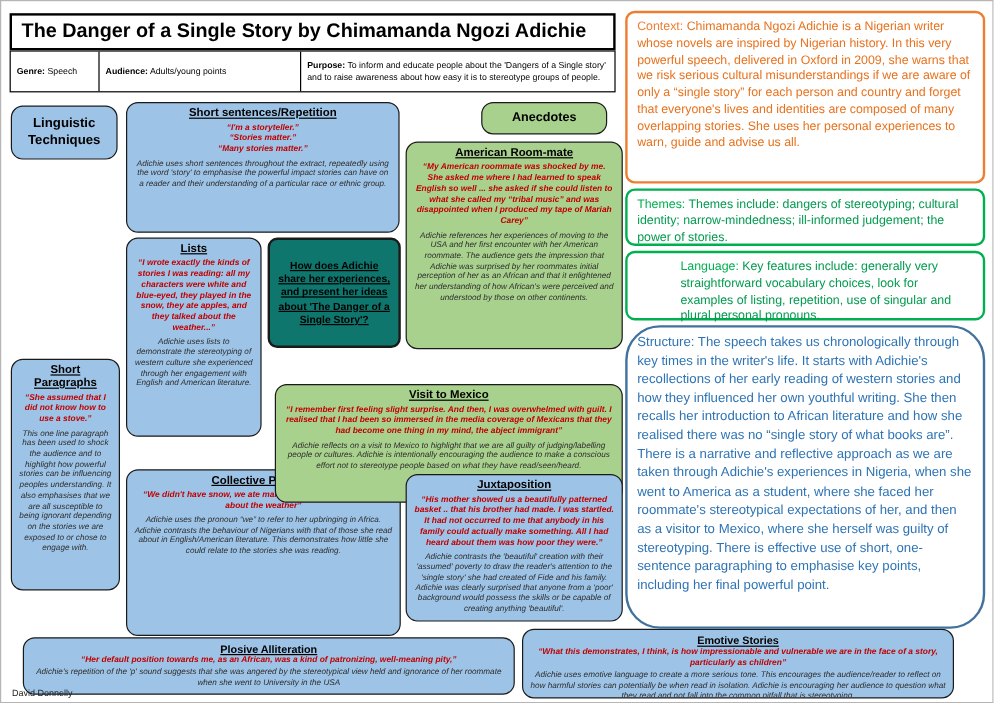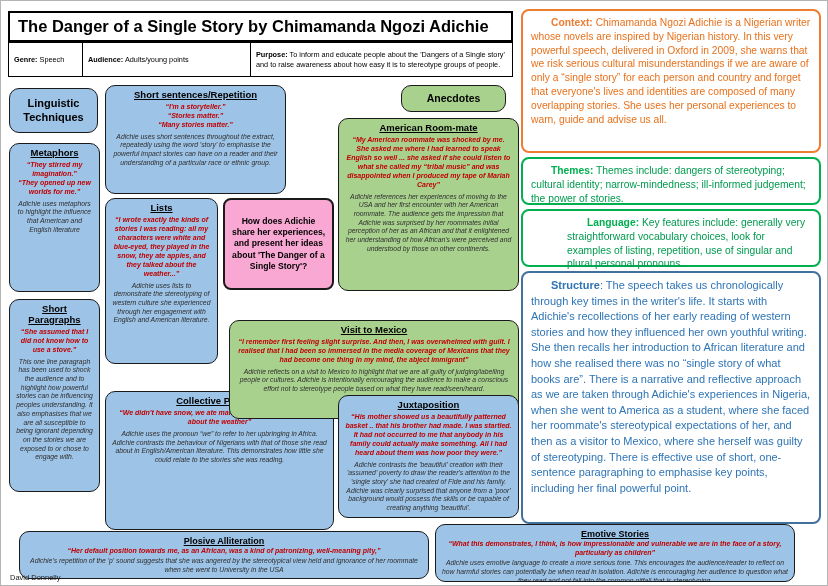--- a/index.html
+++ b/index.html
@@ -9,31 +9,31 @@
 
   .titlebox { border:2px solid #000; background:#fff; display:flex; align-items:center; padding:0 8px; font-weight:bold; font-size:16.5px; color:#000; }
   .metarow { display:flex; border:1.5px solid #000; background:#fff; align-items:stretch; }
   .metacell { padding:3px 5px; font-size:7.3px; line-height:1.3; display:flex; flex-direction:column; justify-content:center; }
   .metacell + .metacell { border-left:1.5px solid #000; }
   .metacell b { font-weight:bold; }
 
   .panel { border:1.5px solid #1a1a1a; border-radius:10px; padding:4px 6px; text-align:center; overflow:hidden; }
   .panel.blue { background:#9dc3e6; }
   .panel.green { background:#a9d18e; }
-  .panel.orange { background:#f9a8d4; border-width:2.5px; border-radius:8px; }
+  .panel.orange { background:#0f766e; border-width:2.5px; border-radius:8px;text-decoration:underline; }
 
   .p-head { font-weight:bold; text-decoration:underline; font-size:9.5px; line-height:1.15; margin-bottom:2px; color:#000; }
   .p-quote { color:#c00000; font-weight:bold; font-style:italic; font-size:7px; line-height:1.28; white-space:pre-line; margin-bottom:3px; }
   .p-analysis { font-style:italic; font-size:6.8px; line-height:1.28; color:#2d2d2d; }
 
   .cat-label { font-weight:bold; font-size:11px; line-height:1.25; white-space:pre-line; display:flex; align-items:center; justify-content:center; height:100%; color:#000; }
   .question { font-weight:bold; font-size:8.6px; line-height:1.3; display:flex; align-items:center; justify-content:center; height:100%; color:#000; }
 
   .side { background:#fff; border-radius:8px; padding:5px 8px; font-size:10.3px; line-height:1.34; text-align:left; }
-  .side b { font-weight:bold;margin-left:20px; }
+  .side b { font-weight:normal; }
   #ctx { border:2.5px solid #ed7d31; color:#e8711c; }
   #ctx b { color:#ed7d31; }
   #thm { border:2.5px solid #00b050; color:#009a4e; }
   #thm b { color:#00b050; }
   #lng { border:2.5px solid #00b050; color:#009a4e;padding-left:44px; }
   #lng b { color:#00b050; }
   #str { border:2.5px solid #41719c; color:#2e74b5; font-size:11px; line-height:1.42; }
   #str b { color:#2e74b5; }
 
   .footer { font-size:7.5px; color:#1a1a1a; z-index:5; }
@@ -55,34 +55,28 @@
     <div class="metacell" style="flex:1;">
       <span><b>Purpose:</b> <span>To inform and educate people about the 'Dangers of a Single story' and to raise awareness about how easy it is to stereotype groups of people.</span></span>
     </div>
   </div>
 
   <div class="abs panel blue" style="left:8px; top:87px; width:89px; height:45px;">
     <div class="cat-label">Linguistic
 Techniques</div>
   </div>
 
-  <div class="abs panel blue" style="left:8px; top:142px; width:91px; height:149px;">
-    <div class="p-head">Metaphors</div>
-    <div class="p-quote">“They stirred my imagination.”
-“They opened up new worlds for me.”</div>
-    <div class="p-analysis">Adichie uses metaphors to highlight the influence that American and English literature</div>
-  </div>
 
   <div class="abs panel blue" style="left:8px; top:298px; width:91px; height:193px;">
     <div class="p-head">Short Paragraphs</div>
     <div class="p-quote">“She assumed that I did not know how to use a stove.”</div>
     <div class="p-analysis">This one line paragraph has been used to shock the audience and to highlight how powerful stories can be influencing peoples understanding. It also emphasises that we are all susceptible to being ignorant depending on the stories we are exposed to or chose to engage with.</div>
   </div>
 
-  <div class="abs panel blue" style="left:104px; top:84px; width:181px; height:109px;">
+  <div class="abs panel blue" style="left:104px; top:84px; width:228px; height:109px;">
     <div class="p-head">Short sentences/Repetition</div>
     <div class="p-quote">“I'm a storyteller.”
 “Stories matter.”
 “Many stories matter.”</div>
     <div class="p-analysis">Adichie uses short sentences throughout the extract, repeatedly using the word 'story' to emphasise the powerful impact stories can have on a reader and their understanding of a particular race or ethnic group.</div>
   </div>
 
   <div class="abs panel blue" style="left:104px; top:197px; width:113px; height:166px;">
     <div class="p-head">Lists</div>
     <div class="p-quote">“I wrote exactly the kinds of stories I was reading: all my characters were white and blue-eyed, they played in the snow, they ate apples, and they talked about the weather...”</div>
@@ -138,19 +132,19 @@
   </div>
 
   <div class="abs side" id="thm" style="left:520px; top:156px; width:300px; height:48px;">
     <b>Themes:</b><span> Themes include: dangers of stereotyping; cultural identity; narrow-mindedness; ill-informed judgement; the power of stories.</span>
   </div>
 
   <div class="abs side" id="lng" style="left:520px; top:208px; width:300px; height:58px;">
     <b>Language:</b><span> Key features include: generally very straightforward vocabulary choices, look for examples of listing, repetition, use of singular and plural personal pronouns.</span>
   </div>
 
-  <div class="abs side" id="str" style="left:520px; top:270px; width:300px; height:253px;">
+  <div class="abs side" id="str" style="left:520px; top:270px; width:300px; height:253px;border-radius:29px;">
     <b>Structure</b><span>: The speech takes us chronologically through key times in the writer's life. It starts with Adichie's recollections of her early reading of western stories and how they influenced her own youthful writing. She then recalls her introduction to African literature and how she realised there was no “single story of what books are”. There is a narrative and reflective approach as we are taken through Adichie's experiences in Nigeria, when she went to America as a student, where she faced her roommate's stereotypical expectations of her, and then as a visitor to Mexico, where she herself was guilty of stereotyping. There is effective use of short, one-sentence paragraphing to emphasise key points, including her final powerful point.</span>
   </div>
 
   <div class="abs footer" style="left:9px; top:572px;">David Donnelly</div>
 
 </div>
 
 </body></html>

